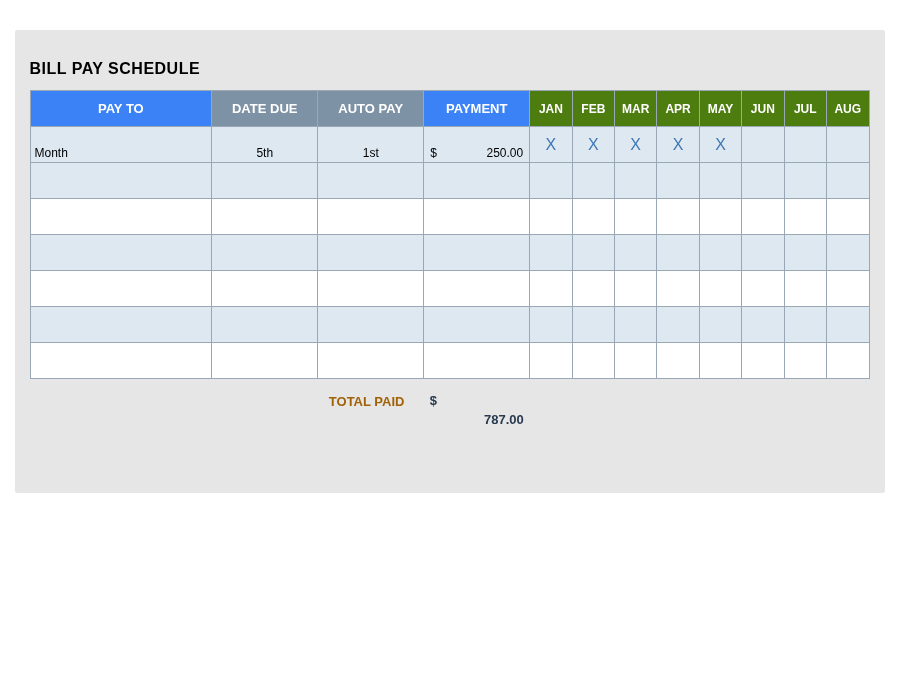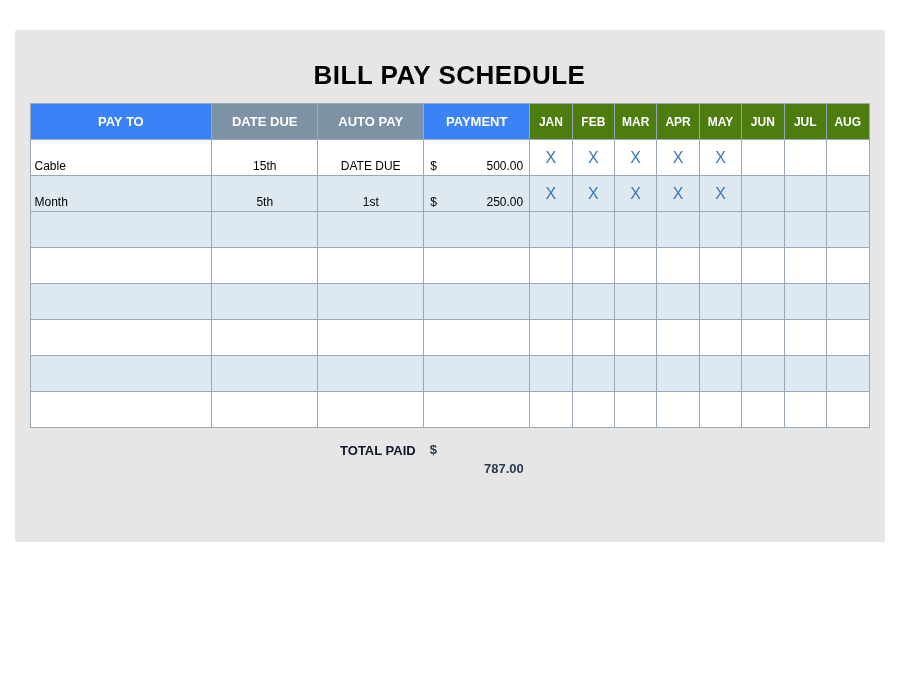--- a/index.html
+++ b/index.html
@@ -10,22 +10,21 @@
     width: 899px;
   }
   .page {
     background: #e6e6e6;
     padding: 30px 15px 70px 15px;
     margin: 30px auto 0 auto;
     width: 870px;
     border-radius: 2px;
   }
   .title {
-    text-align: center;
-    font-size: 26px;
+    font-size: 16px;
     font-weight: 900;
     letter-spacing: 0.5px;
     color: #000;
     margin-bottom: 12px;
   }
   table {
     width: 100%;
     border-collapse: collapse;
     font-size: 12px;
   }
@@ -68,22 +67,22 @@
     color: #3f77b5; font-weight: 400; font-size: 16px;
   }
   
   .total-row td {
     border: none;
     background: transparent;
     height: 44px;
     vertical-align: middle;
   }
   .total-label {
-    text-align: right;
-    color: #0f172a;
+    text-align: center;
+    color: #a16207;
     font-weight: 700;
     font-size: 13px;
     padding-right: 8px;
   }
   .total-value {
     color: #283a4f;
     font-weight: 700;
     font-size: 13px;
     position: relative;
   }
@@ -121,37 +120,20 @@
         <th class="blue">FEB</th>
         <th class="blue">MAR</th>
         <th class="blue">APR</th>
         <th class="blue">MAY</th>
         <th class="blue">JUN</th>
         <th class="blue">JUL</th>
         <th class="blue">AUG</th>
       </tr>
     </thead>
     <tbody id="tbody">
-        <tr>
-          <td class="payto">Cable</td>
-          <td class="center">15th</td>
-          <td class="center">DATE DUE</td>
-          <td class="payment">
-            <span class="cur">$</span>
-            <span class="amt">500.00</span>
-          </td>
-          <td class="month">X</td>
-          <td class="month">X</td>
-          <td class="month">X</td>
-          <td class="month">X</td>
-          <td class="month">X</td>
-          <td class="month"></td>
-          <td class="month"></td>
-          <td class="month"></td>
-        </tr>
         <tr class="alt">
           <td class="payto">Month</td>
           <td class="center">5th</td>
           <td class="center">1st</td>
           <td class="payment">
             <span class="cur">$</span>
             <span class="amt">250.00</span>
           </td>
           <td class="month">X</td>
           <td class="month">X</td>

